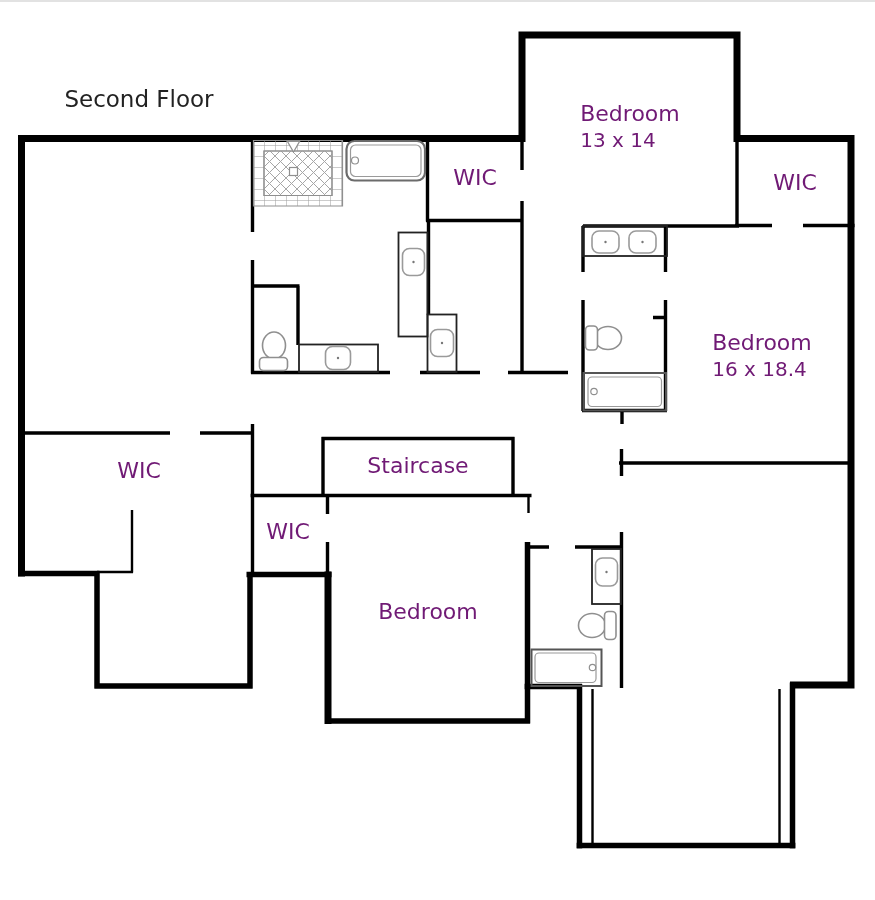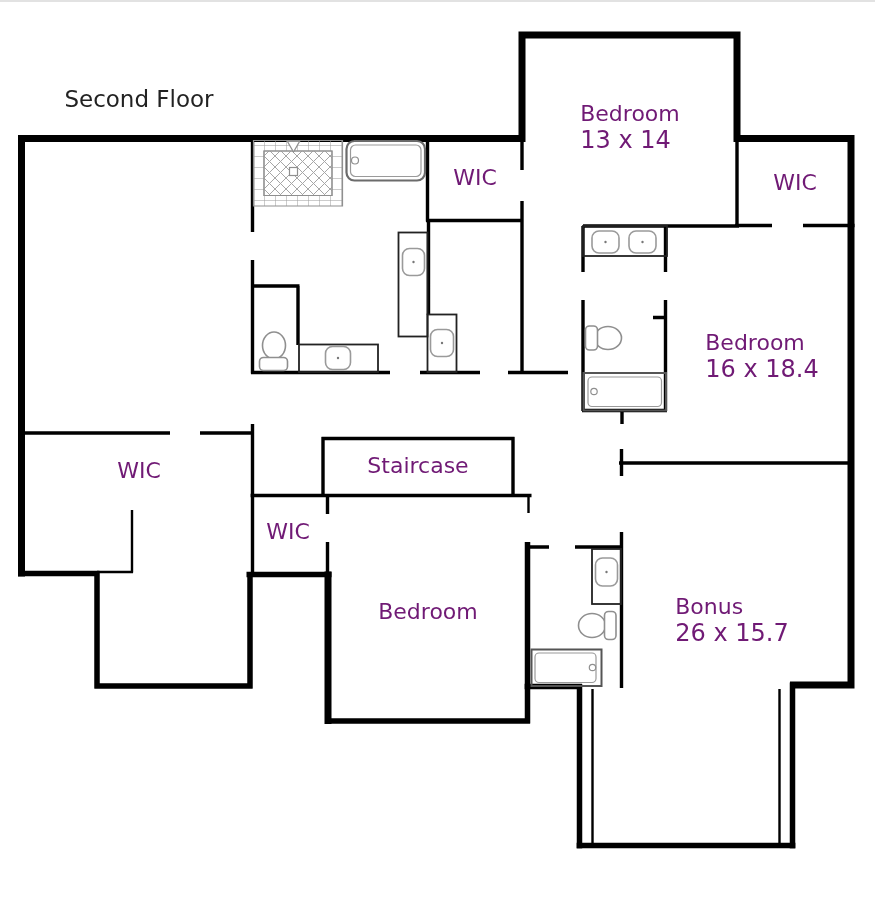--- a/index.html
+++ b/index.html
@@ -15,21 +15,21 @@
   .plan svg{position:absolute;left:0;top:0;}
   .lbl{
     position:absolute;
     transform:translateX(-50%);
     text-align:left;
     white-space:nowrap;
     color:#701a75;
     font-size:22px;
     line-height:27px;
   }
-  .lbl .dims{font-size:24px;}
+  .lbl .dims{font-size:20px;}
   .title-lbl{
     position:absolute;
     transform:translateX(-50%);
     white-space:nowrap;
     color:#222222;
     font-size:23px;
   }
   .wd-lbl{font-size:20px;line-height:23px;}
 </style>
 </head>
@@ -205,24 +205,20 @@
 
   <div class="lbl" style="left:762px;top:327px;">
     <div>Bedroom</div>
     <div class="dims">16 x 18.4</div>
   </div>
 
   <div class="lbl" style="left:428px;top:596px;">
     <div>Bedroom</div>
   </div>
 
-  <div class="lbl" style="left:732px;top:591px;">
-    <div>Bonus</div>
-    <div class="dims">26 x 15.7</div>
-  </div>
 
 
   <div class="lbl" style="left:418px;top:450px;">
     <div>Staircase</div>
   </div>
 
   <div class="lbl" style="left:475px;top:162px;">WIC</div>
   <div class="lbl" style="left:795px;top:167px;">WIC</div>
   <div class="lbl" style="left:139px;top:455px;">WIC</div>
   <div class="lbl" style="left:288px;top:516px;">WIC</div>

